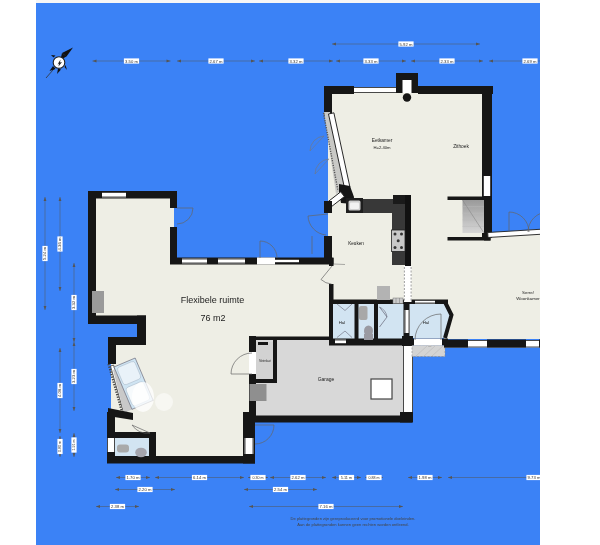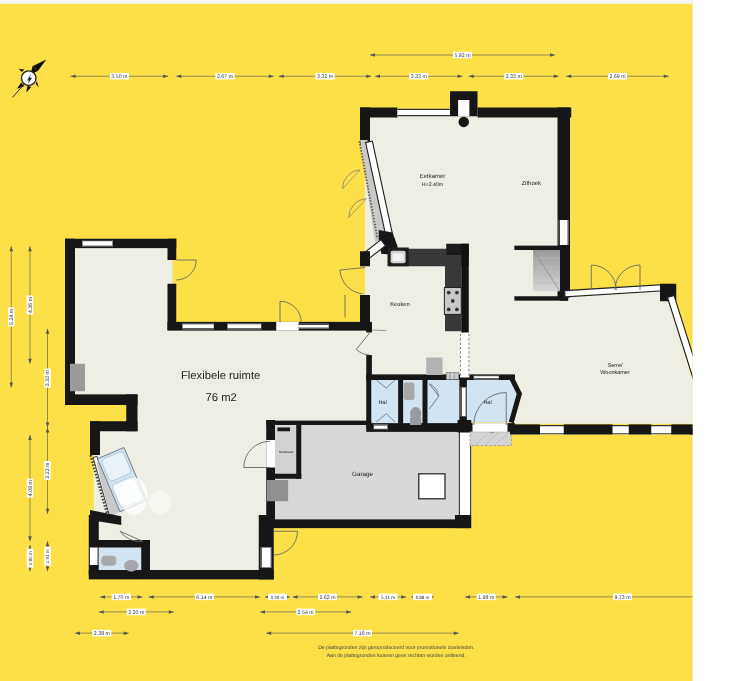--- a/index.html
+++ b/index.html
@@ -1,17 +1,17 @@
 <!DOCTYPE html>
 <html><head>
 <meta charset="utf-8">
 <style>
 html,body{margin:0;padding:0;background:#fff;}
-#page{position:relative;width:554px;height:545px;background:#fde047;overflow:hidden;
-font-family:"Liberation Sans", sans-serif;}
+#page{position:relative;width:504px;height:545px;background:#3b82f6;overflow:hidden;
+font-family:"Liberation Sans", sans-serif;margin-left:36px;}
 svg text{font-family:"Liberation Sans", sans-serif;}
 </style>
 </head>
 <body>
 <div id="page">
 <svg width="600" height="545" viewBox="0 0 600 545">
 <rect x="0" y="0" width="600" height="3" fill="#f6f6f6"></rect>
 <polygon points="56,194 138,194 138,258 292,258 292,301 296,301 296,341 214,341 214,456 75,456 75,341 104,341 104,320 56,320" fill="#eeeee5"></polygon>
 <polygon points="292,88 455,88 455,305 292,305" fill="#eeeee5"></polygon>
 <polygon points="409,240 456,240 456,302 409,302" fill="#eeeee5"></polygon>

